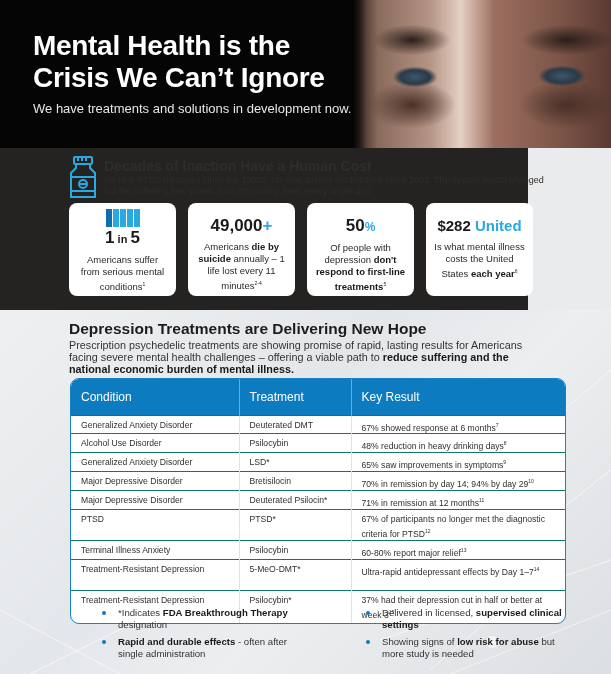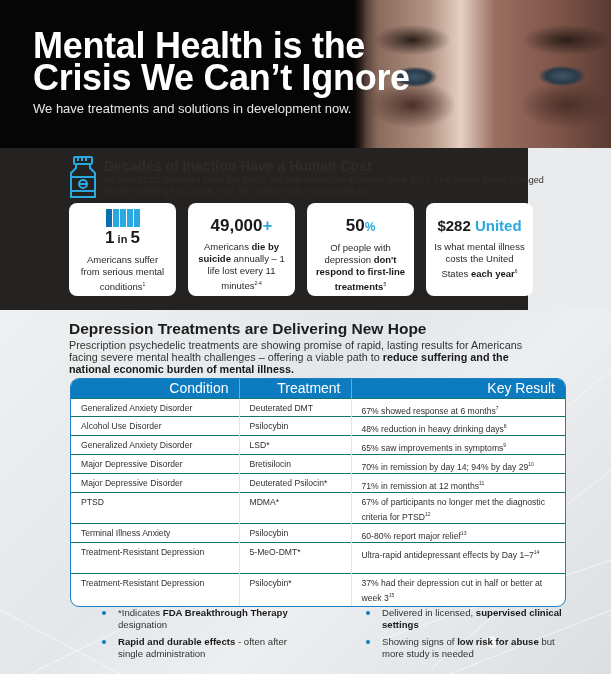--- a/index.html
+++ b/index.html
@@ -12,21 +12,21 @@
     background:
       radial-gradient(ellipse 30px 14px at 63px 77px, #3f5668 0%, #2a3a48 50%, transparent 75%),
       radial-gradient(ellipse 32px 14px at 210px 76px, #3f5668 0%, #2a3a48 50%, transparent 75%),
       radial-gradient(ellipse 55px 22px at 60px 40px, #2a1e18 0%, transparent 70%),
       radial-gradient(ellipse 65px 22px at 215px 40px, #2a1e18 0%, transparent 70%),
       radial-gradient(ellipse 55px 30px at 60px 105px, #4a3028 0%, transparent 80%),
       radial-gradient(ellipse 60px 30px at 215px 105px, #4a3028 0%, transparent 80%),
       linear-gradient(90deg, #1a1210 0%, #8a6a5c 10%, #b49484 30%, #e6d0c4 42%, #9b6e60 55%, #7d5548 80%, #5a3a32 100%);
   }
   .face::before { content: ""; position: absolute; left: 0; top: 0; width: 14px; height: 148px; background: linear-gradient(90deg, #050505, rgba(5,5,5,0)); }
-  .hero-title { position: absolute; left: 33px; top: 30px; color: #fff; font-weight: bold; font-size: 36px; line-height: 32px; letter-spacing: -0.3px; }
+  .hero-title { position: absolute; left: 33px; top: 30px; color: #fff; font-weight: bold; font-size: 28px; line-height: 32px; letter-spacing: -0.3px; }
   .hero-sub { position: absolute; left: 33px; top: 101px; color: #e6e6e6; font-size: 13px; }
 
   
   .band { position: absolute; left: 0; top: 148px; width: 528px; height: 162px; background: #252321; }
   .band-icon { position: absolute; left: 68px; top: 7px; width: 30px; height: 44px; }
   .band-title { position: absolute; left: 104px; top: 10px; color: #2f2d2b; font-weight: bold; font-size: 14px; }
   .band-text { position: absolute; left: 104px; top: 27px; width: 440px; color: #2f2d2b; font-size: 9px; line-height: 11px; }
 
   .cards { position: absolute; left: 69px; top: 55px; display: flex; gap: 12px; }
   .card { width: 107px; height: 93px; background: #fff; border-radius: 8px; text-align: center; padding-top: 8px; color: #2a2a2a; }
@@ -46,21 +46,21 @@
   
   .lower { position: absolute; left: 0; top: 310px; width: 611px; height: 364px;
     background: linear-gradient(135deg, #eef0f1 0%, #e4e7ea 40%, #eceef0 60%, #dcdfe2 100%); overflow: hidden; }
   .lines { position: absolute; left: 0; top: 0; width: 611px; height: 364px; }
   .sec-title { position: absolute; left: 69px; top: 10px; font-size: 15.5px; font-weight: bold; color: #1c1c1c; }
   .sec-text { position: absolute; left: 69px; top: 29px; width: 470px; font-size: 10.8px; line-height: 12px; color: #333; }
   .sec-text b { color: #1a1a1a; }
 
   .table-wrap { position: absolute; left: 70px; top: 68px; width: 496px; background: #fff; border: 1.5px solid #1a82c4; border-radius: 9px; overflow: hidden; }
   table { width: 100%; border-collapse: collapse; font-size: 8.6px; color: #2f2f2f; }
-  th { background: #0c7bbf; color: #fff; text-align: right; font-weight: normal; font-size: 14px; height: 19px; padding: 0 10px; }
+  th { background: #0c7bbf; color: #fff; text-align: left; font-weight: normal; font-size: 12px; height: 36px; padding: 0 10px; }
   th + th { border-left: 1px solid #5eaede; }
   td { padding: 3px 10px 0 10px; vertical-align: top; border-top: 1px solid #0f766e; height: 18px; line-height: 12px; }
   td + td { border-left: 1px solid #dde3e8; }
   tr.tall td { height: 31px; margin-top: 6px; }
   tr.taller td { height: 33px; }
   td sup { font-size: 5px; }
   .c1 { width: 168px; } .c2 { width: 112px; }
 
   .bullets { position: absolute; top: 297px; font-size: 9.6px; line-height: 12px; color: #333; }
   .bullets li { list-style: none; position: relative; padding-left: 18px; margin-bottom: 5px; width: 200px; }
@@ -167,21 +167,21 @@
           <td>Bretisilocin</td>
           <td><span>70% in remission by day 14; 94% by day 29</span><sup>10</sup></td>
         </tr>
         <tr>
           <td>Major Depressive Disorder</td>
           <td>Deuterated Psilocin*</td>
           <td><span>71% in remission at 12 months</span><sup>11</sup></td>
         </tr>
         <tr class="tall">
           <td>PTSD</td>
-          <td>MDMA*</td>
+          <td>PTSD*</td>
           <td><span>67% of participants no longer met the diagnostic criteria for PTSD</span><sup>12</sup></td>
         </tr>
         <tr>
           <td>Terminal Illness Anxiety</td>
           <td>Psilocybin</td>
           <td><span>60-80% report major relief</span><sup>13</sup></td>
         </tr>
         <tr class="tall">
           <td>Treatment-Resistant Depression</td>
           <td>5-MeO-DMT*</td>

